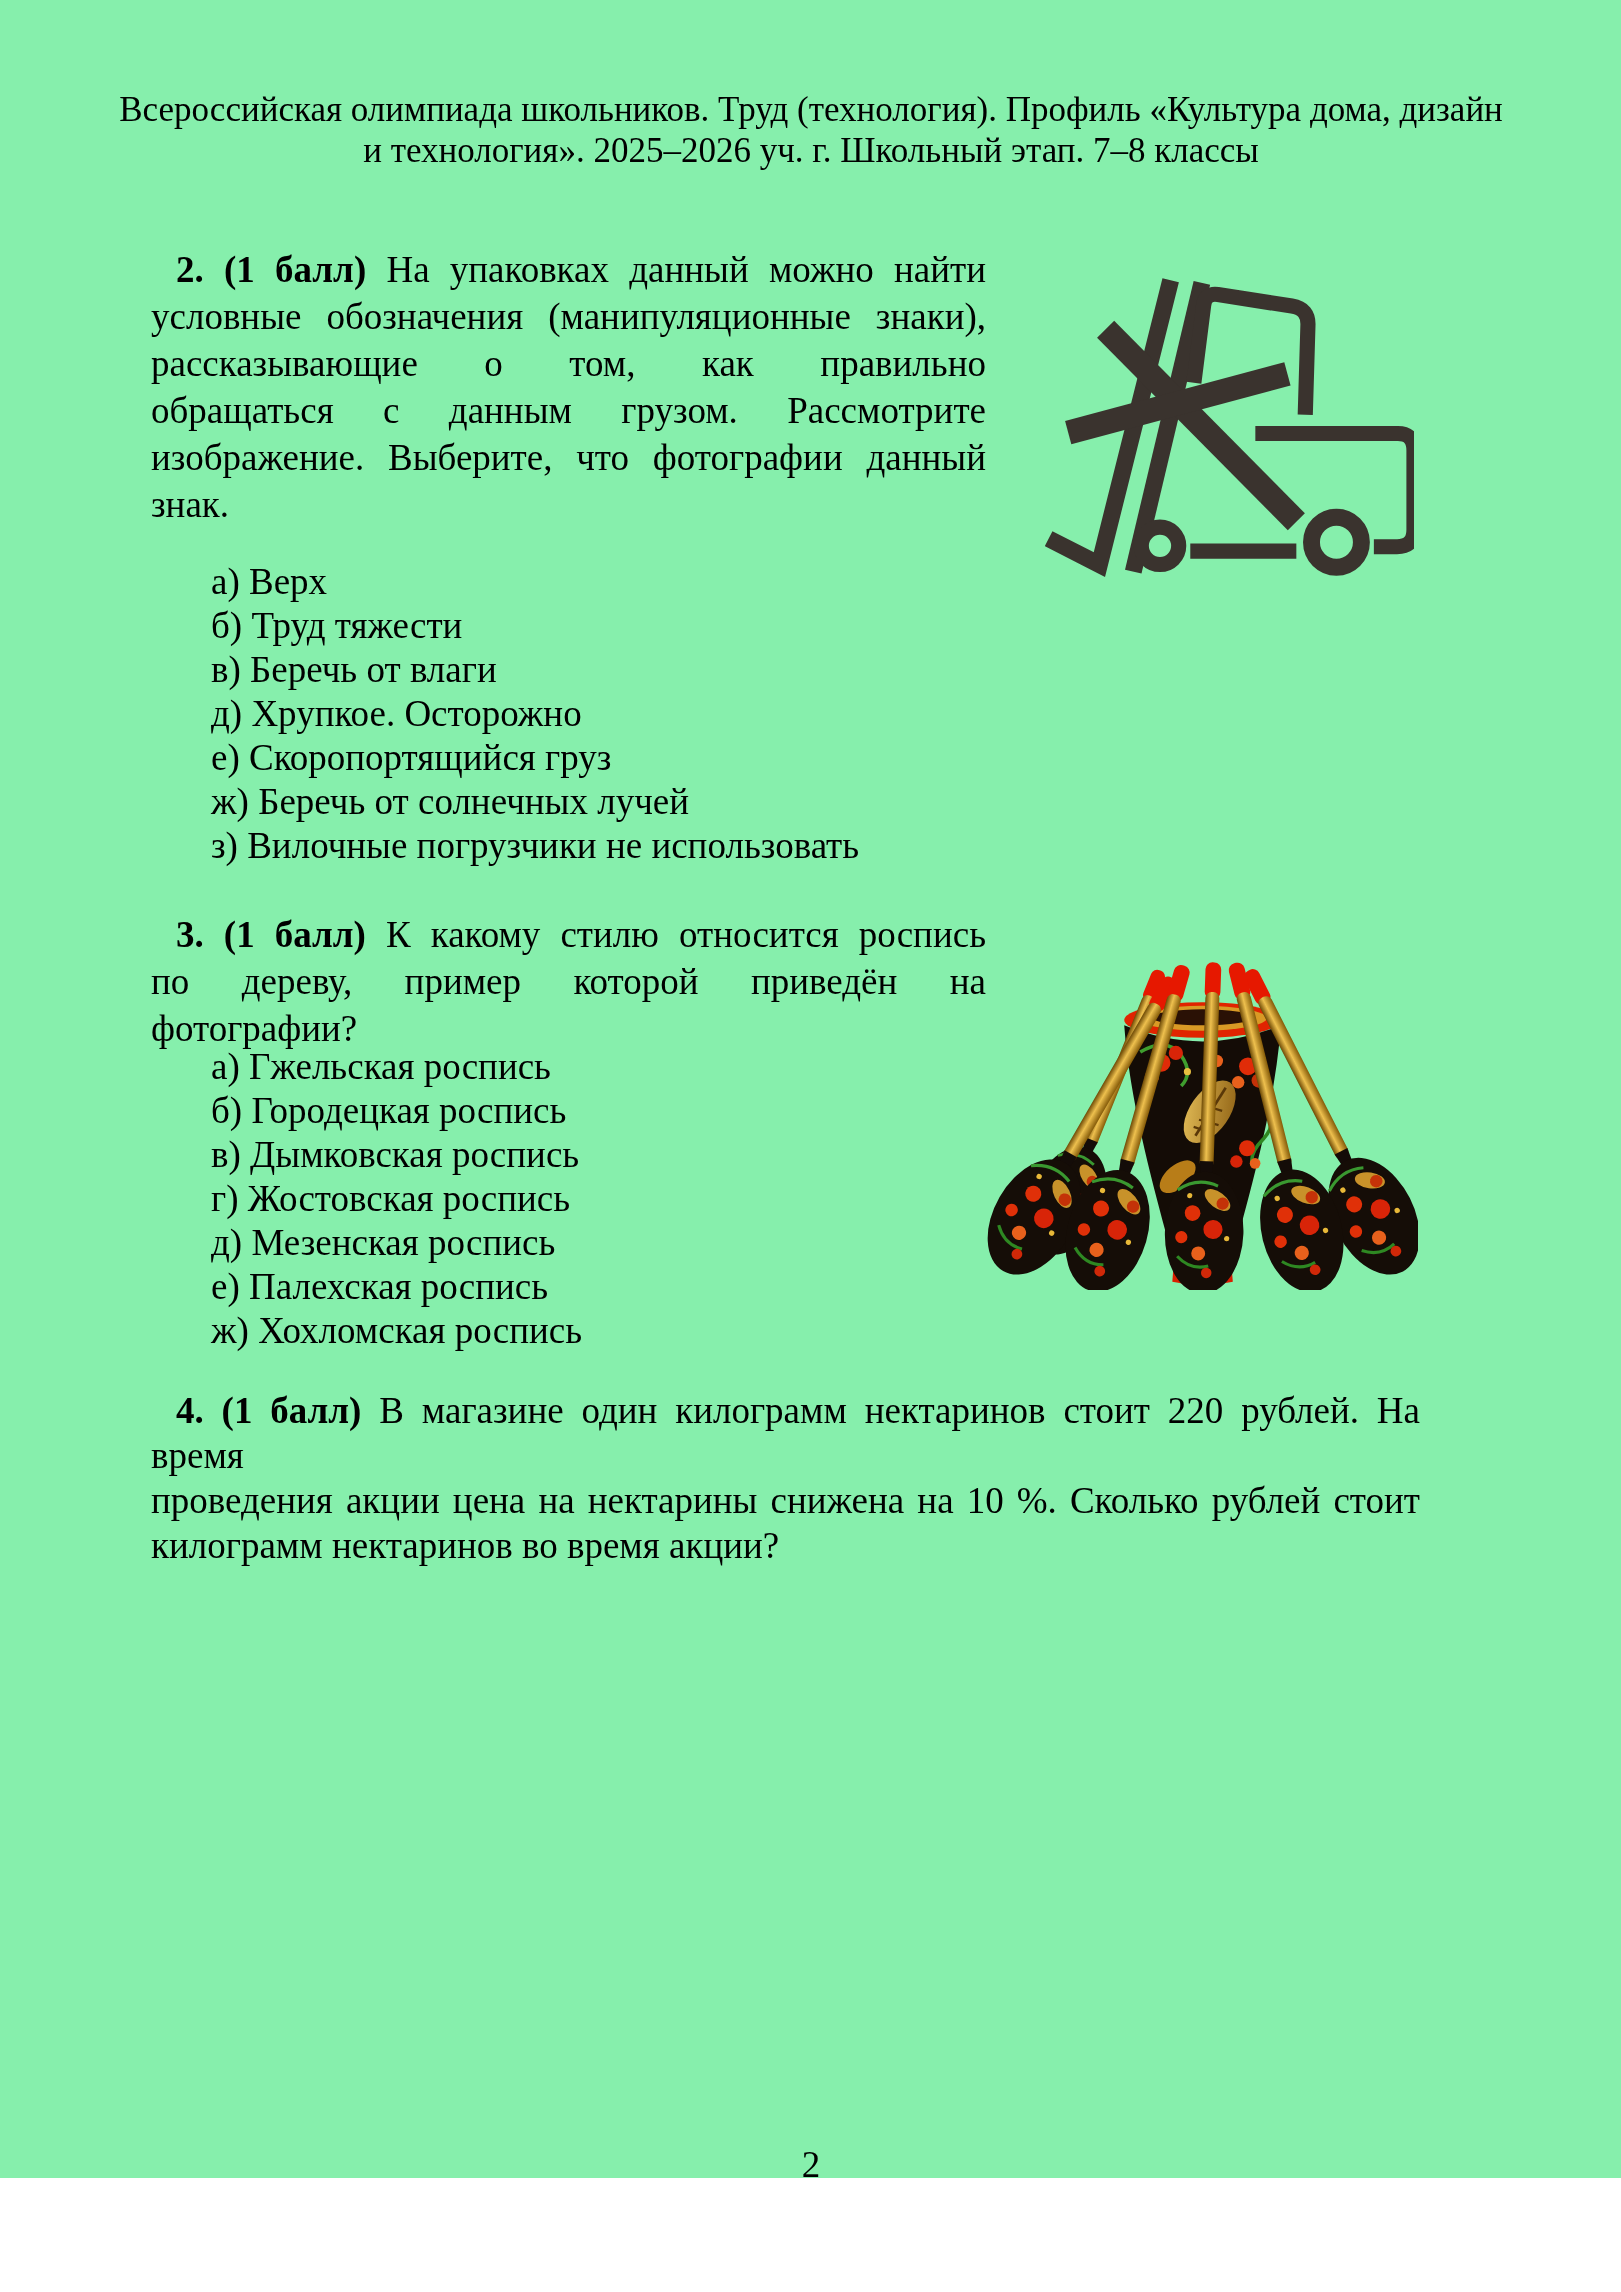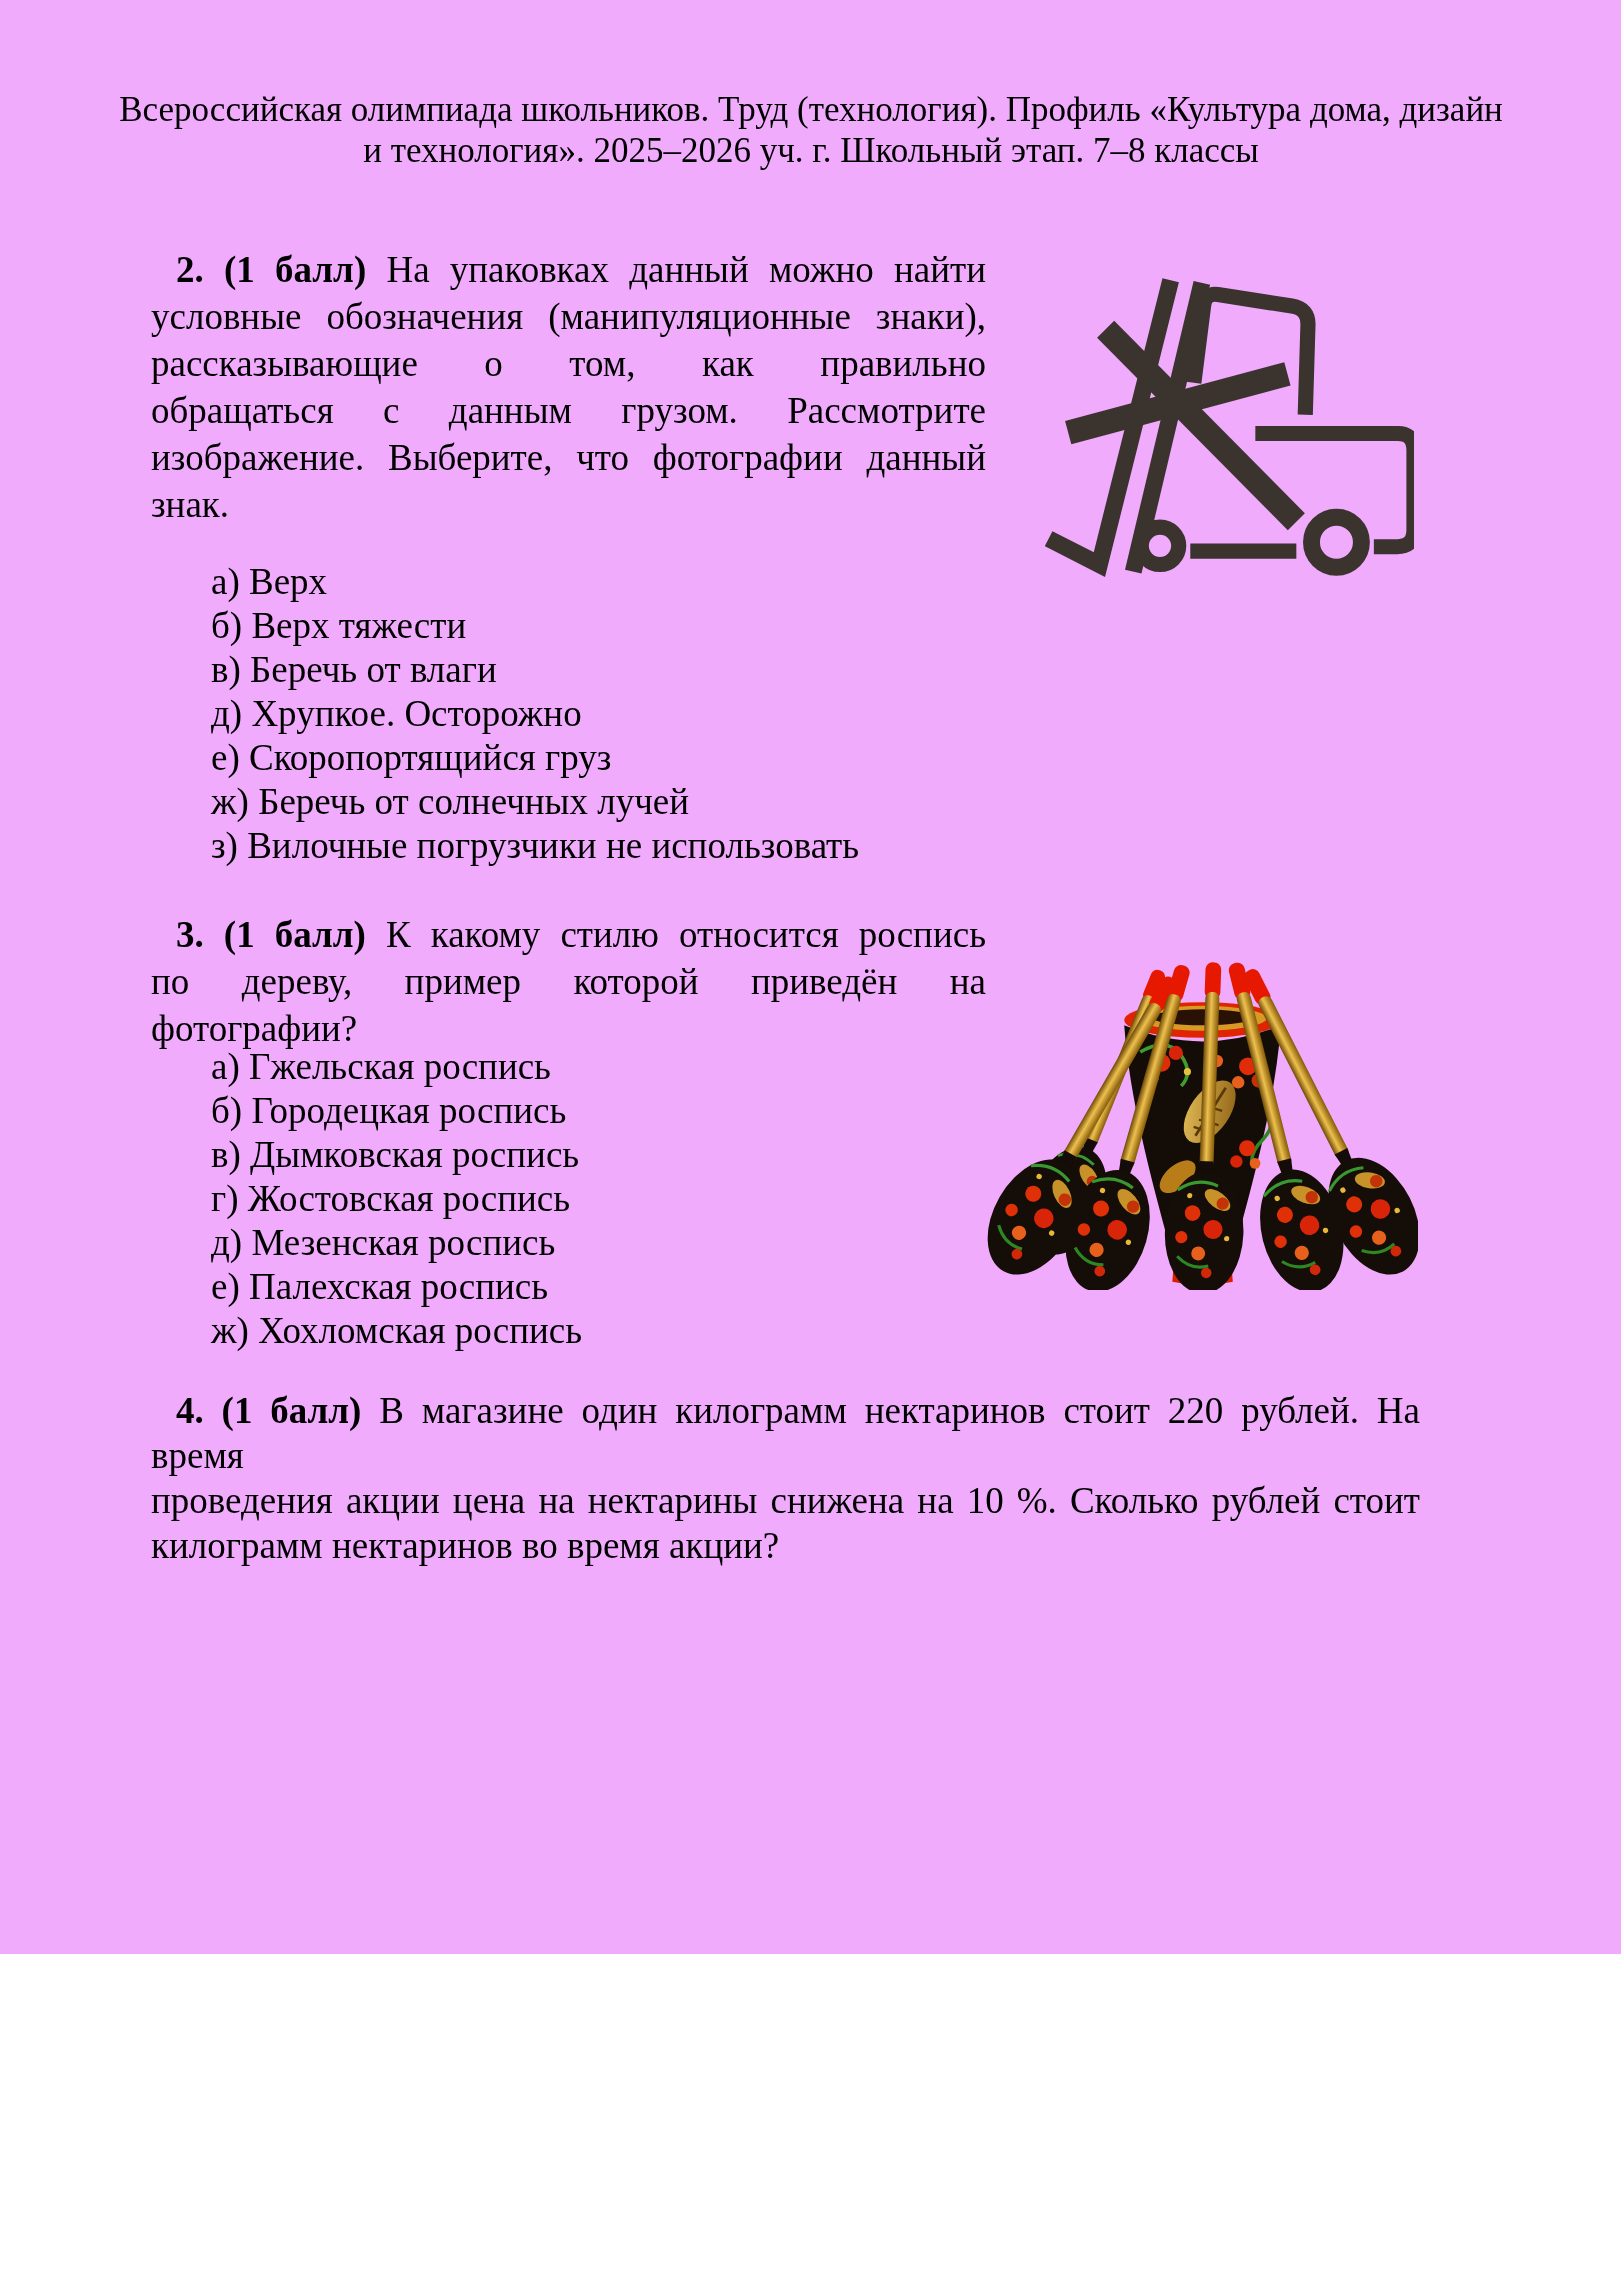--- a/index.html
+++ b/index.html
@@ -1,20 +1,20 @@
 <!DOCTYPE html>
 <html style="font-size:14.3px"><head>
 <meta charset="utf-8">
 <style>
   html,body{margin:0;padding:0;background:#fff;}
   .page{
     position:relative;
     width:1622px;
-    height:1954px;
-    background:#f0abfc;
+    height:2178px;
+    background:#86efac;
     font-family:"Liberation Serif","DejaVu Serif",serif;
     color:#000;
     overflow:hidden;
   }
   .header{
     position:absolute;
     left:0; top:89px;
     width:1622px;
     text-align:center;
     font-size:35px;
@@ -91,21 +91,21 @@
         <circle cx="129" cy="305" r="21" stroke-width="17"></circle>
         <circle cx="327" cy="301" r="28" stroke-width="19"></circle>
         <path d="M68,62 L282,278" stroke-width="27"></path>
         <path d="M26,178 L272,112" stroke-width="27"></path>
       </g>
     </svg>
   </div>
 
   <div class="opts opts2">
     <div class="opt">а) Верх</div>
-    <div class="opt">б) Верх тяжести</div>
+    <div class="opt">б) Труд тяжести</div>
     <div class="opt">в) Беречь от влаги</div>
     <div class="opt">д) Хрупкое. Осторожно</div>
     <div class="opt">е) Скоропортящийся груз</div>
     <div class="opt">ж) Беречь от солнечных лучей</div>
     <div class="opt">з) Вилочные погрузчики не использовать</div>
   </div>
 
   <section class="q-par q3par">
     <div class="jline">
       <b>3. (1 балл)</b>

